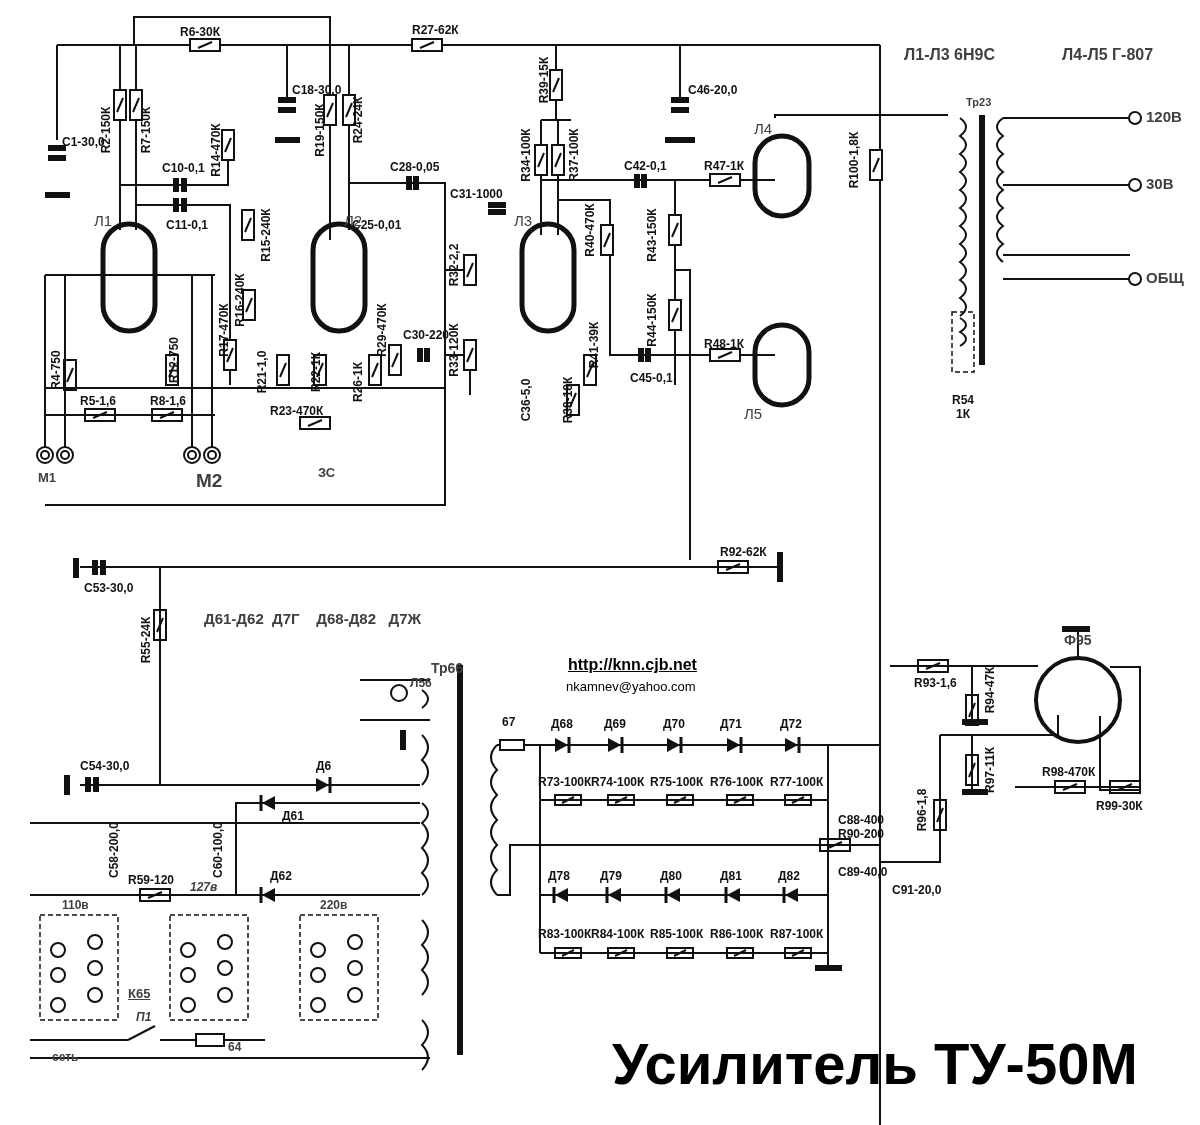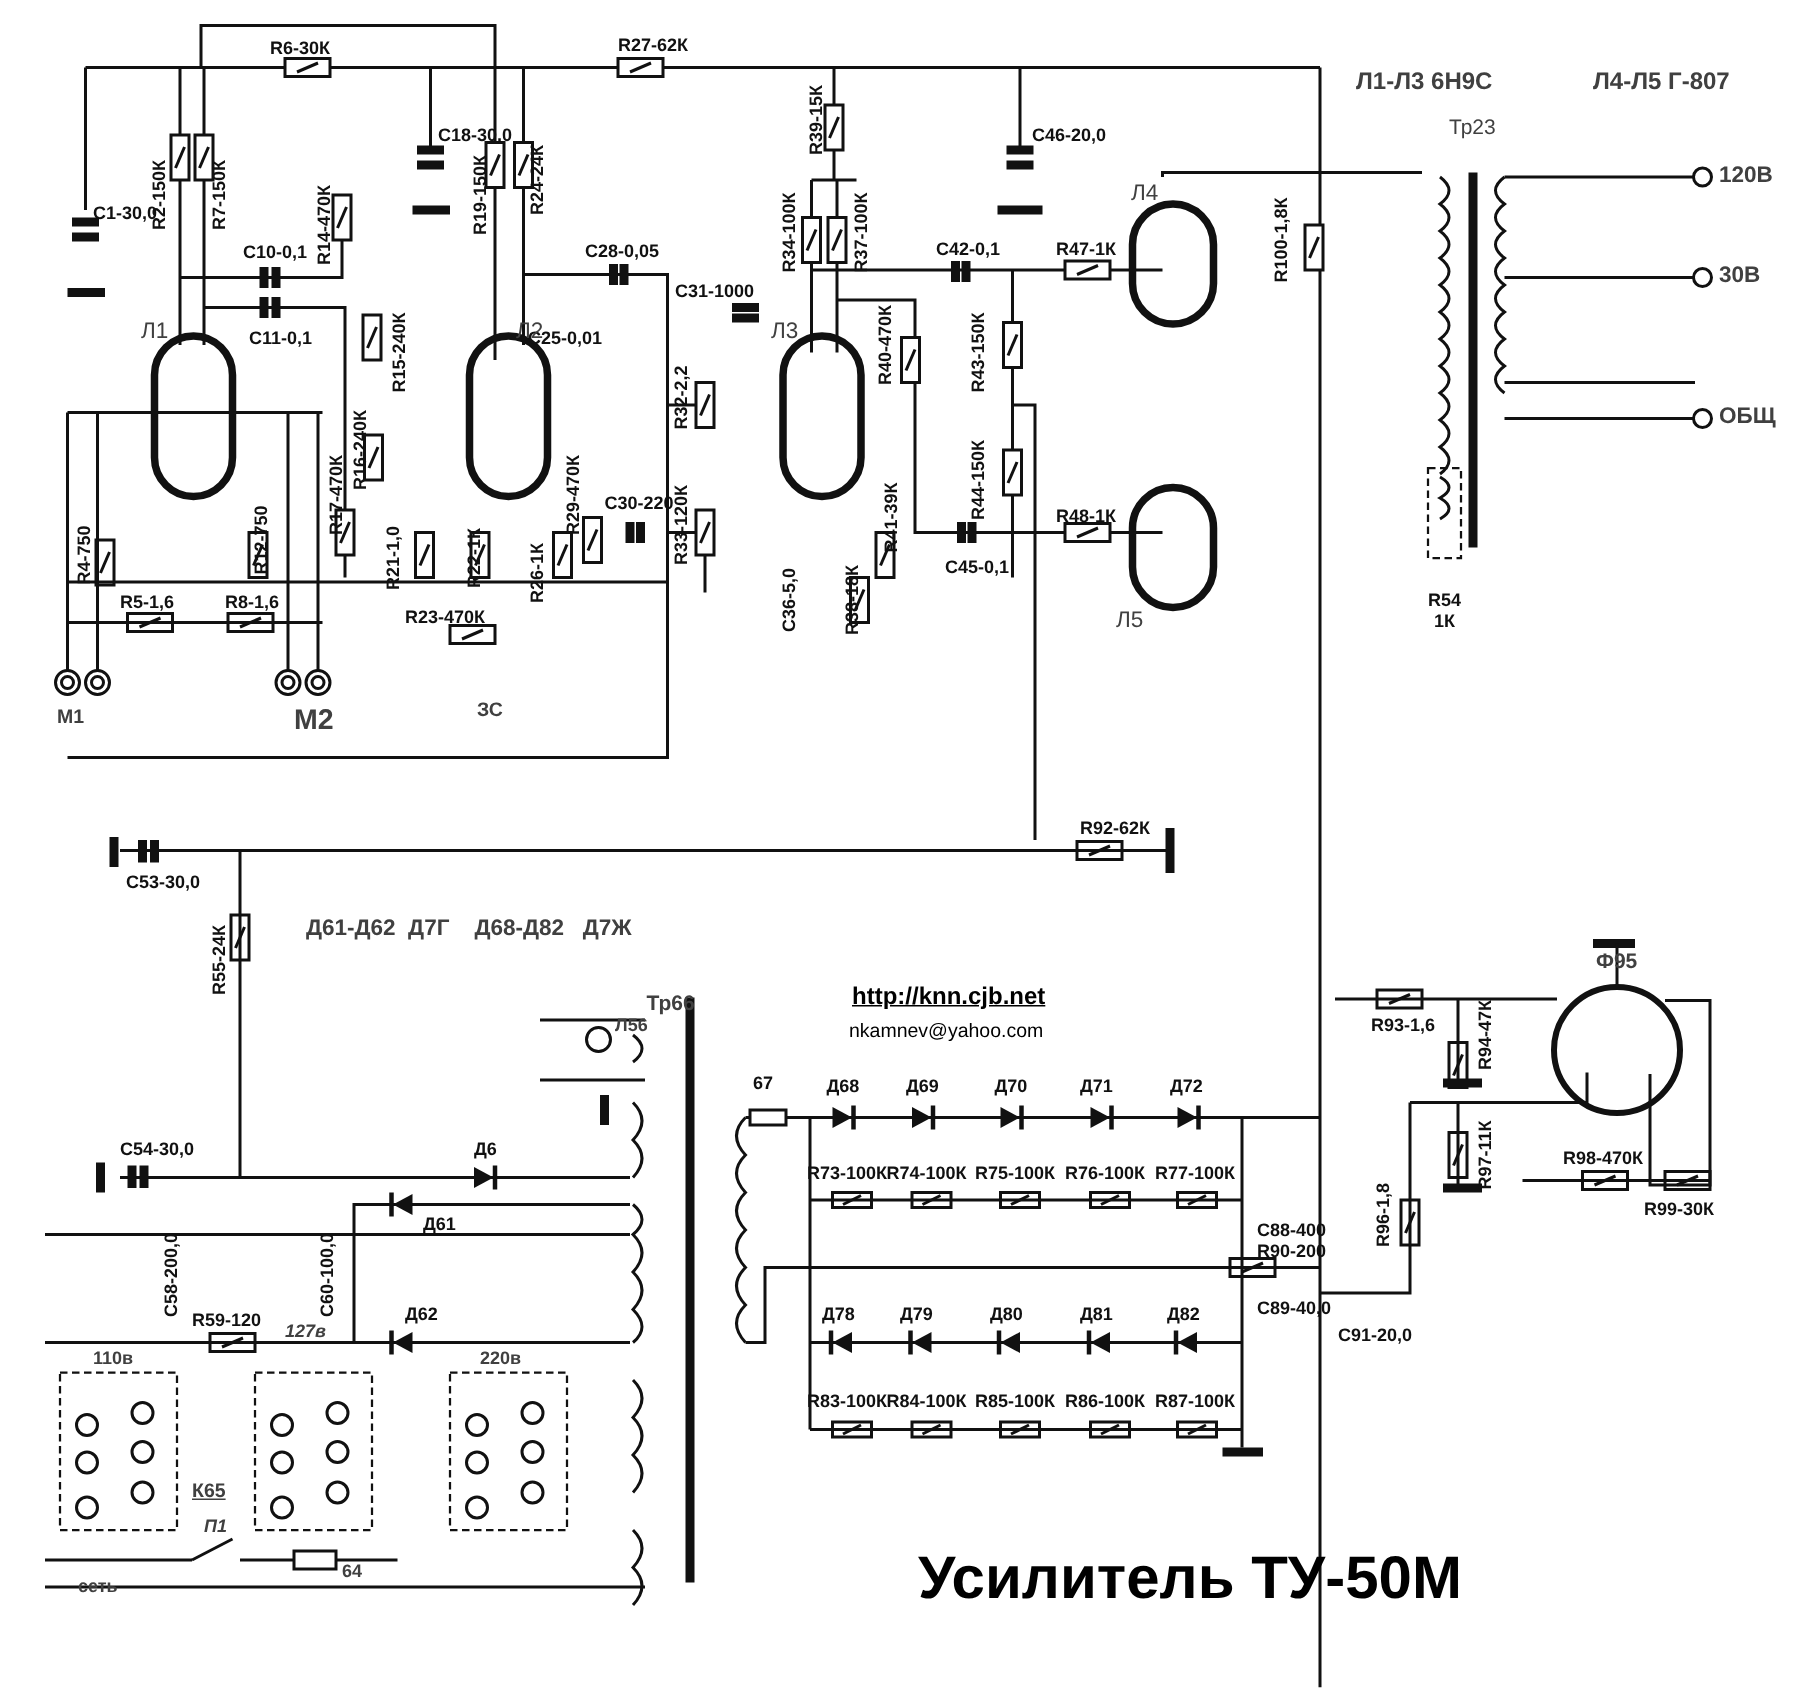--- a/index.html
+++ b/index.html
@@ -4,21 +4,21 @@
 <style>
   html,body{margin:0;padding:0;background:#fff;}
   body{width:1200px;height:1125px;overflow:hidden;position:relative;font-family:"Liberation Sans",sans-serif;}
   svg{position:absolute;left:0;top:0;}
   .w{stroke:#111;stroke-width:2;fill:none;}
   .thick{stroke:#111;stroke-width:6;fill:none;}
   .res{stroke:#111;stroke-width:2;fill:#fff;}
   .tube{stroke:#111;stroke-width:5;fill:none;}
   .dash{stroke:#111;stroke-width:1.5;fill:none;stroke-dasharray:5 3;}
   .lbl{font-family:"Liberation Sans",sans-serif;font-size:12px;fill:#111;font-weight:bold;}
-  .title{position:absolute;left:612px;top:1030px;font-size:40px;font-weight:bold;color:#000;font-family:"Liberation Sans",sans-serif;letter-spacing:0px;}
+  .title{position:absolute;left:612px;top:1030px;font-size:58px;font-weight:bold;color:#000;font-family:"Liberation Sans",sans-serif;letter-spacing:0px;}
   .url{position:absolute;left:568px;top:656px;font-size:16px;font-weight:bold;text-decoration:underline;color:#000;font-family:"Liberation Sans",sans-serif;}
   .email{position:absolute;left:566px;top:679px;font-size:13px;color:#000;font-family:"Liberation Sans",sans-serif;}
   .hdr{position:absolute;font-size:16px;font-weight:bold;color:#404040;font-family:"Liberation Sans",sans-serif;}
 </style>
 </head>
 <body>
 
 <svg width="1200" height="1125" viewBox="0 0 1200 1125" id="sch">
 
   <g>
@@ -438,21 +438,21 @@
       <text class="lbl" x="994" y="770" transform="rotate(-90 994 770)" text-anchor="middle">R97-11К</text>
       <text class="lbl" x="926" y="810" transform="rotate(-90 926 810)" text-anchor="middle">R96-1,8</text>
       <text class="lbl" x="1042" y="776">R98-470К</text>
       <text class="lbl" x="1096" y="810">R99-30К</text>
     </g>
 </svg>
 
 <div class="hdr" style="left:904px;top:46px;">Л1-Л3  6Н9С</div>
 <div class="hdr" style="left:1035px;top:46px;margin-left:27px;">Л4-Л5  Г-807</div>
 <div class="hdr" style="left:204px;top:610px;font-size:15px;white-space:pre;">Д61-Д62  Д7Г    Д68-Д82   Д7Ж</div>
-<div class="hdr" style="left:966px;top:76px;font-size:14px;font-weight:normal;">Тр23</div>
+<div class="hdr" style="left:966px;top:96px;font-size:11px;font-weight:bold;">Тр23</div>
 <div class="hdr" style="left:431px;top:660px;font-size:14px;">Тр66</div>
 <div class="hdr" style="left:1146px;top:108px;font-size:15px;">120В</div>
 <div class="hdr" style="left:1146px;top:175px;font-size:15px;">30В</div>
 <div class="hdr" style="left:1146px;top:269px;font-size:15px;">ОБЩ</div>
 <div class="hdr" style="left:1064px;top:632px;font-size:14px;">Ф95</div>
 <div class="hdr" style="left:128px;top:986px;font-size:13px;text-decoration:underline;">К65</div>
 <div class="hdr" style="left:62px;top:898px;font-size:12px;">110в</div>
 <div class="hdr" style="left:190px;top:880px;font-size:12px;font-style:italic;">127в</div>
 <div class="hdr" style="left:320px;top:898px;font-size:12px;">220в</div>
 <div class="hdr" style="left:52px;top:1040px;font-size:12px;margin-top:10px;">сеть</div>

